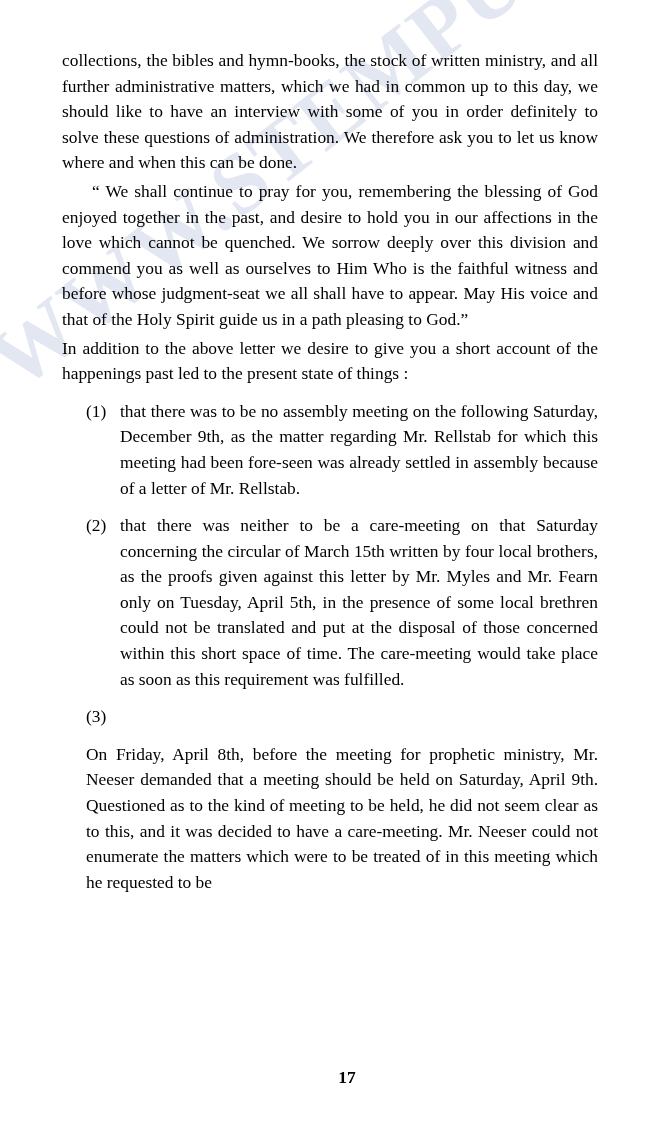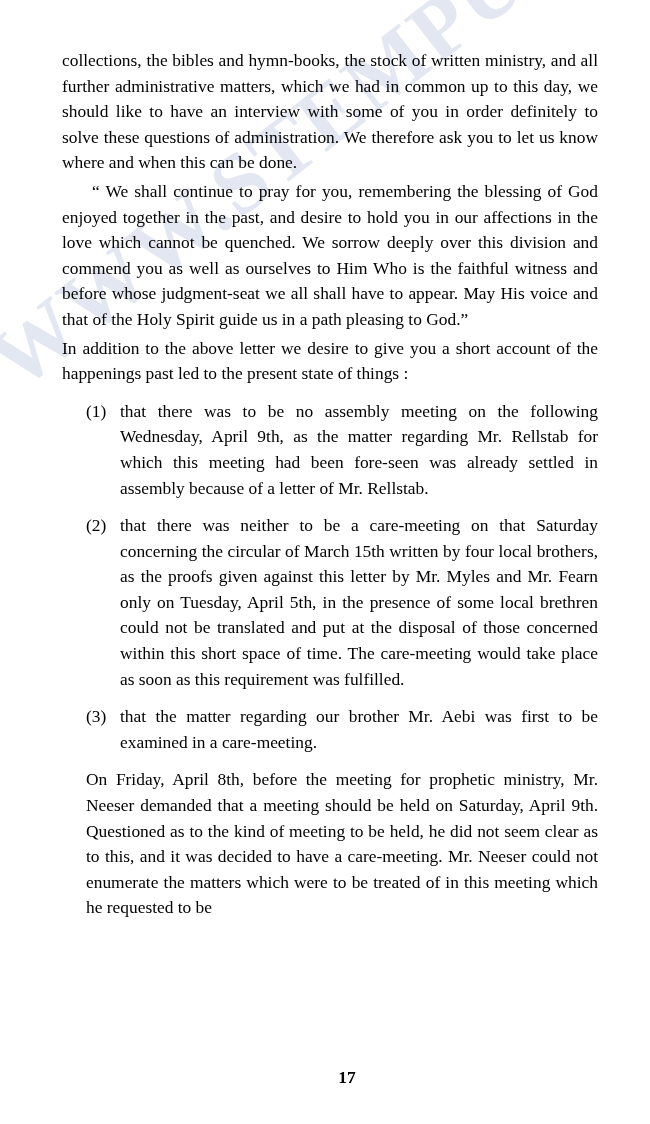--- a/index.html
+++ b/index.html
@@ -129,31 +129,30 @@
 
     <p class="para indent">“ We shall continue to pray for you, remembering the blessing of God enjoyed together in the past, and desire to hold you in our affections in the love which cannot be quenched. We sorrow deeply over this division and commend you as well as ourselves to Him Who is the faithful witness and before whose judgment-seat we all shall have to appear. May His voice and that of the Holy Spirit guide us in a path pleasing to God.”</p>
 
     <p class="para noindent tight">In addition to the above letter we desire to give you a short account of the happenings past led to the present state of things :</p>
 
 
     <div class="list">
 
       <div class="list-item">
         <span class="list-marker">(1)</span>
-        <span class="list-body">that there was to be no assembly meeting on the following Wednesday, April 9th, as the matter regarding Mr. Rellstab for which this meeting had been fore-seen was already settled in assembly because of a letter of Mr. Rellstab.</span>
+        <span class="list-body">that there was to be no assembly meeting on the following Saturday, December 9th, as the matter regarding Mr. Rellstab for which this meeting had been fore-seen was already settled in assembly because of a letter of Mr. Rellstab.</span>
       </div>
 
       <div class="list-item">
         <span class="list-marker">(2)</span>
         <span class="list-body">that there was neither to be a care-meeting on that Saturday concerning the circular of March 15th written by four local brothers, as the proofs given against this letter by Mr. Myles and Mr. Fearn only on Tuesday, April 5th, in the presence of some local brethren could not be translated and put at the disposal of those concerned within this short space of time. The care-meeting would take place as soon as this requirement was fulfilled.</span>
       </div>
 
       <div class="list-item">
         <span class="list-marker">(3)</span>
-        <span class="list-body">that the matter regarding our brother Mr. Aebi was first to be examined in a care-meeting.</span>
       </div>
 
     </div>
 
     <p class="para noindent" style="margin-top:12px; padding-left:24px;">On Friday, April 8th, before the meeting for prophetic ministry, Mr. Neeser demanded that a meeting should be held on Saturday, April 9th. Questioned as to the kind of meeting to be held, he did not seem clear as to this, and it was decided to have a care-meeting. Mr. Neeser could not enumerate the matters which were to be treated of in this meeting which he requested to be</p>
 
   </div>
 </div>
 
 <div class="page-number">17</div>

